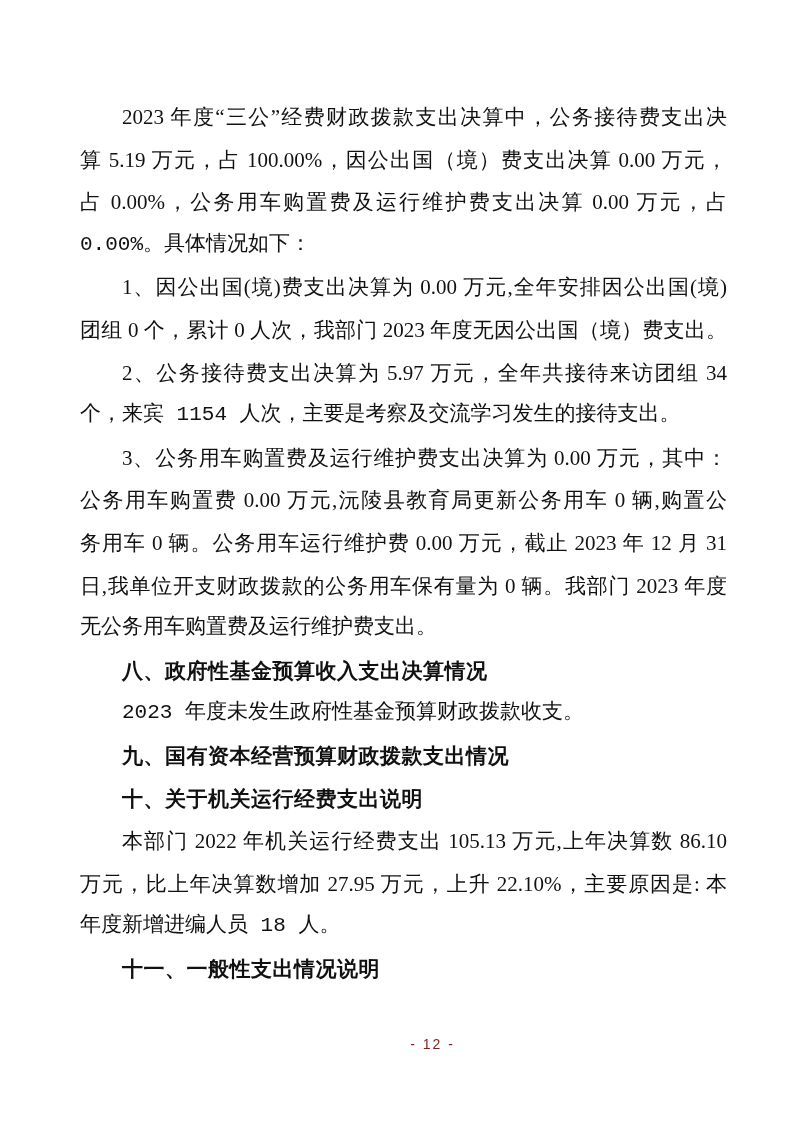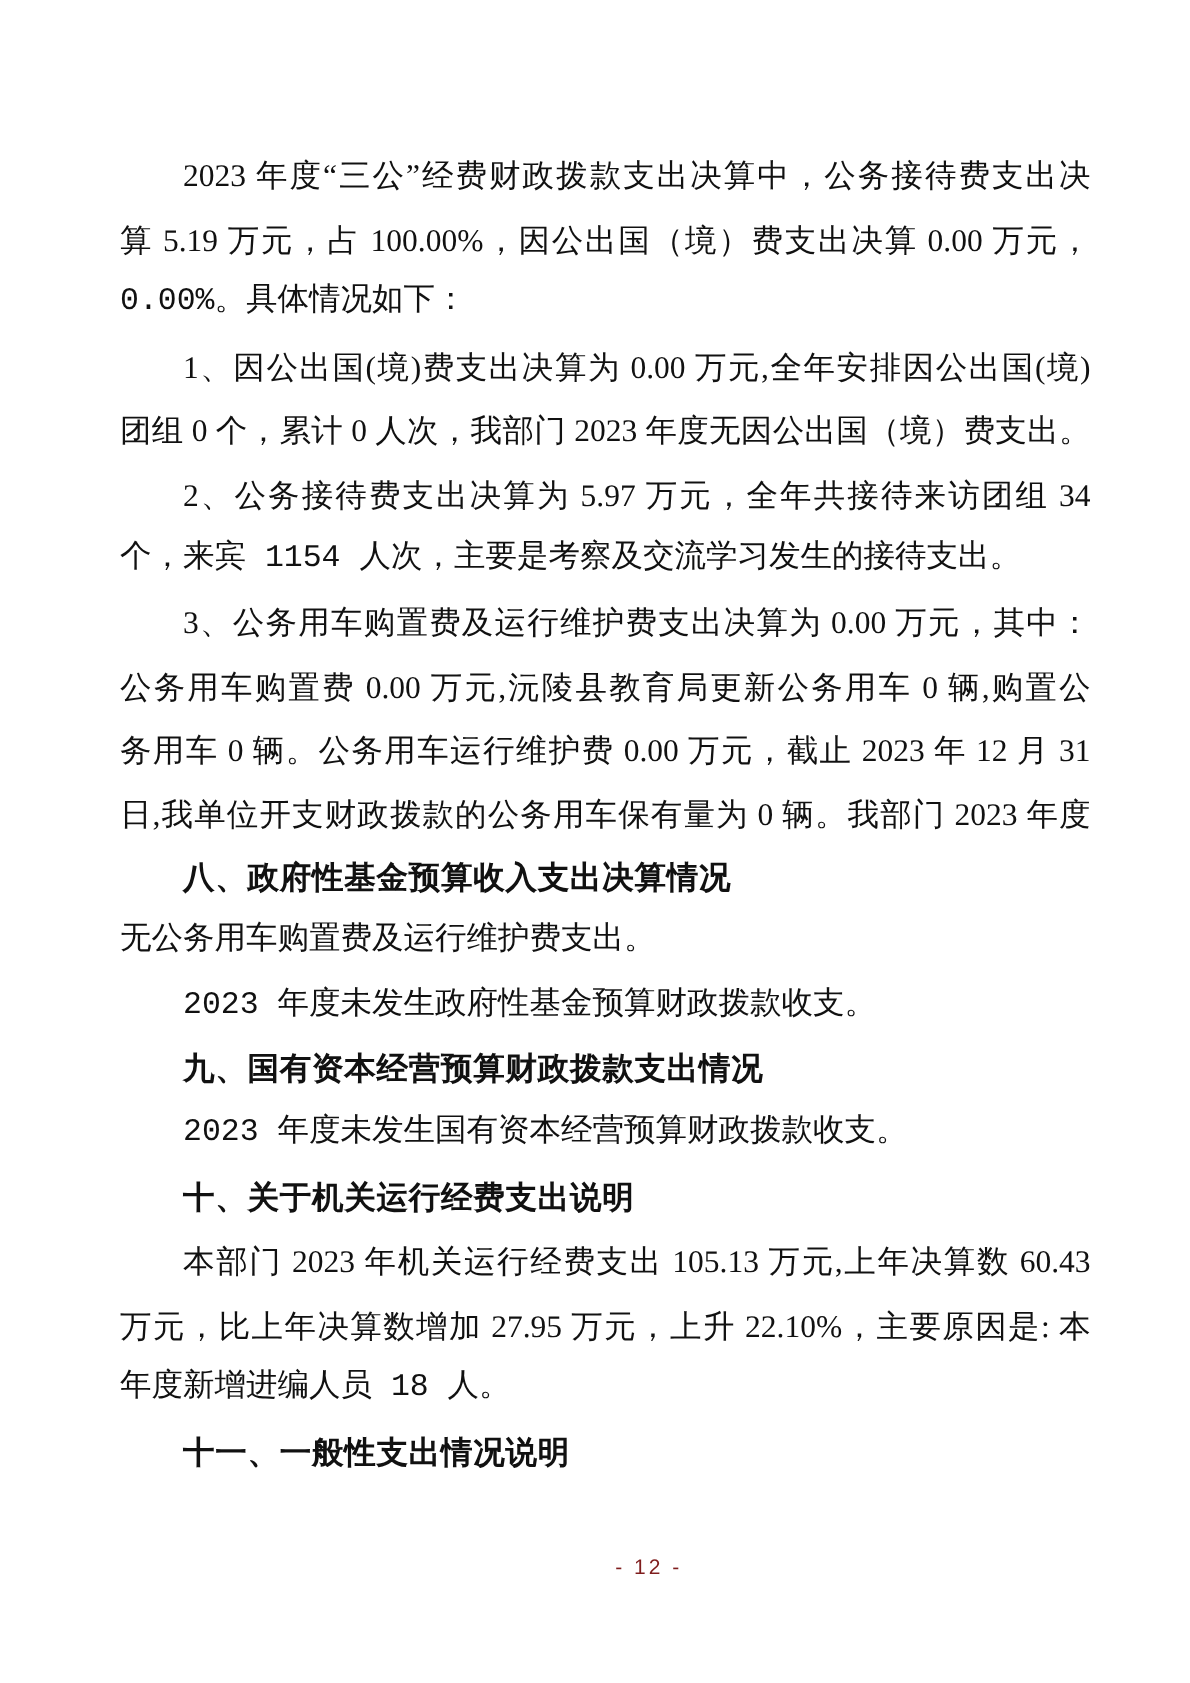--- a/index.html
+++ b/index.html
@@ -61,42 +61,42 @@
   }
 </style>
 </head>
 <body>
 
 <div class="page">
   <div class="content">
 
     <div class="line just indent">2023 年度“三公”经费财政拨款支出决算中，公务接待费支出决</div>
     <div class="line just">算 5.19 万元，占 100.00%，因公出国（境）费支出决算 0.00 万元，</div>
+    <div class="line just">占 0.00%，公务用车购置费及运行维护费支出决算 0.00 万元，占</div>
     <div class="line left">0.00%。具体情况如下：</div>
 
     <div class="line just indent">1、因公出国(境)费支出决算为 0.00 万元,全年安排因公出国(境)</div>
     <div class="line just">团组 0 个，累计 0 人次，我部门 2023 年度无因公出国（境）费支出。</div>
 
     <div class="line just indent">2、公务接待费支出决算为 5.97 万元，全年共接待来访团组 34</div>
     <div class="line left">个，来宾 1154 人次，主要是考察及交流学习发生的接待支出。</div>
 
     <div class="line just indent">3、公务用车购置费及运行维护费支出决算为 0.00 万元，其中：</div>
     <div class="line just">公务用车购置费 0.00 万元,沅陵县教育局更新公务用车 0 辆,购置公</div>
     <div class="line just">务用车 0 辆。公务用车运行维护费 0.00 万元，截止 2023 年 12 月 31</div>
     <div class="line just">日,我单位开支财政拨款的公务用车保有量为 0 辆。我部门 2023 年度</div>
+    <div class="line left">无公务用车购置费及运行维护费支出。</div>
+
     <div class="line left indent heading">八、政府性基金预算收入支出决算情况</div>
-
-    <div class="line left">无公务用车购置费及运行维护费支出。</div>
     <div class="line left indent">2023 年度未发生政府性基金预算财政拨款收支。</div>
 
     <div class="line left indent heading">九、国有资本经营预算财政拨款支出情况</div>
-    <div class="line left indent">2023 年度未发生国有资本经营预算财政拨款收支。</div>
 
     <div class="line left indent heading">十、关于机关运行经费支出说明</div>
-    <div class="line just indent">本部门 2023 年机关运行经费支出 105.13 万元,上年决算数 60.43</div>
+    <div class="line just indent">本部门 2022 年机关运行经费支出 105.13 万元,上年决算数 86.10</div>
     <div class="line just">万元，比上年决算数增加 27.95 万元，上升 22.10%，主要原因是: 本</div>
     <div class="line left">年度新增进编人员 18 人。</div>
 
     <div class="line left indent heading">十一、一般性支出情况说明</div>
 
   </div>
 
   <div class="footer">- 12 -</div>
 </div>
 

